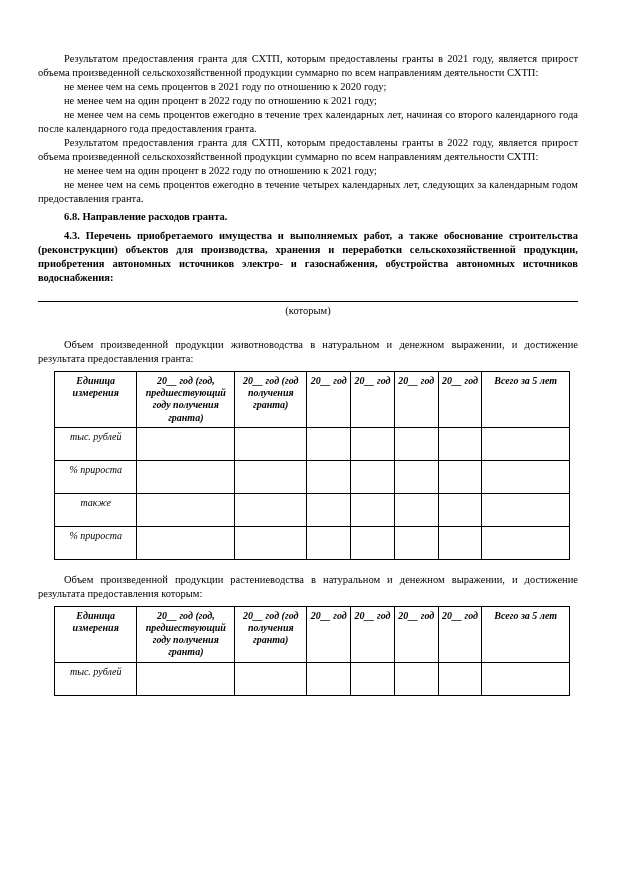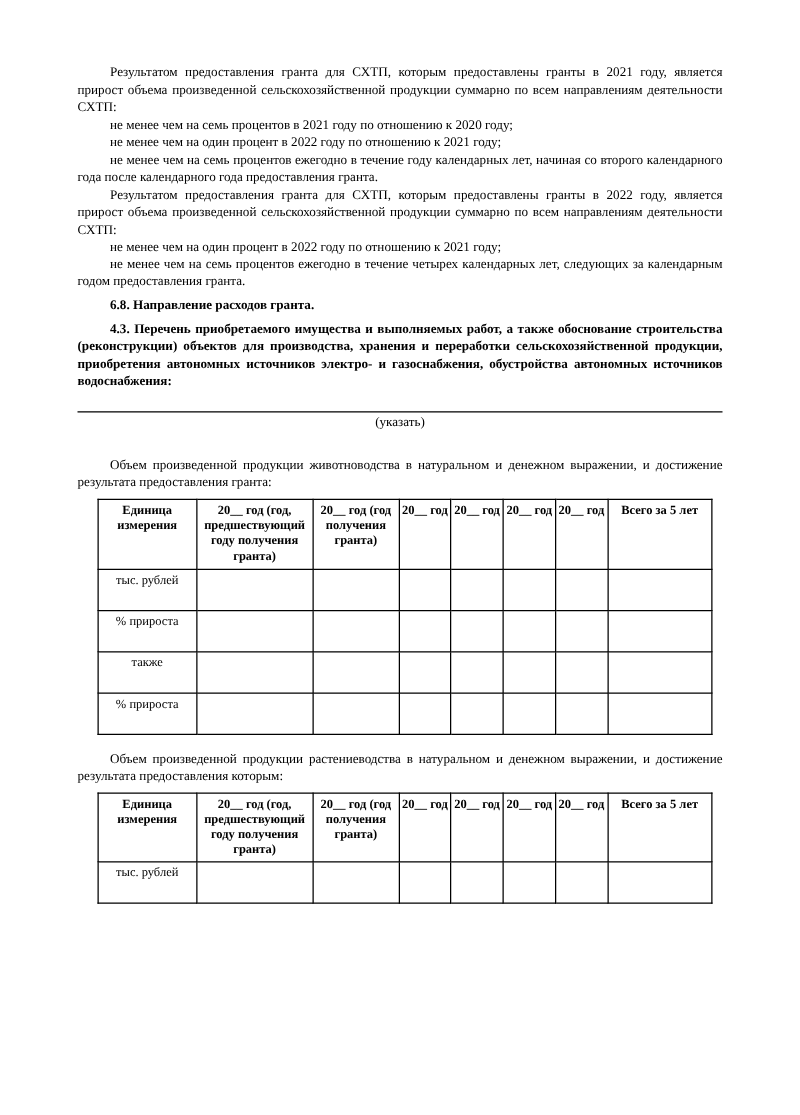--- a/index.html
+++ b/index.html
@@ -12,21 +12,21 @@
     height: 892px;
     font-family: "Liberation Serif", serif;
     color: #000000;
     position: relative;
     overflow: hidden;
   }
   .page {
     box-sizing: border-box;
     width: 640px;
     height: 892px;
-    padding: 52px 62px 0 62px;
+    padding: 52px 62px 0 38px;
     background: #fff;
     border-radius: 18px;
   }
   p {
     margin: 0;
     font-size: 10.5px;
     line-height: 1.33;
     text-align: justify;
     text-justify: inter-word;
     text-indent: 26px;
@@ -76,43 +76,44 @@
     font-weight: bold;
   }
   table.grid td.rowlabel {
     height: 26px;
   }
   table.grid td.empty {
     height: 26px;
   }
   .tbl-wrap {
     padding: 0 8px 0 16px;
+    font-style: italic;
   }
 </style>
 </head>
 <body>
 
 <div class="page">
 
   <p>Результатом предоставления гранта для СХТП, которым предоставлены гранты в 2021 году, является прирост объема произведенной сельскохозяйственной продукции суммарно по всем направлениям деятельности СХТП:</p>
   <p class="sub">не менее чем на семь процентов в 2021 году по отношению к 2020 году;</p>
   <p class="sub">не менее чем на один процент в 2022 году по отношению к 2021 году;</p>
-  <p class="sub">не менее чем на семь процентов ежегодно в течение году календарных лет, начиная со второго календарного года после календарного года предоставления гранта.</p>
+  <p class="sub">не менее чем на семь процентов ежегодно в течение трех календарных лет, начиная со второго календарного года после календарного года предоставления гранта.</p>
   <p>Результатом предоставления гранта для СХТП, которым предоставлены гранты в 2022 году, является прирост объема произведенной сельскохозяйственной продукции суммарно по всем направлениям деятельности СХТП:</p>
   <p class="sub">не менее чем на один процент в 2022 году по отношению к 2021 году;</p>
   <p class="sub">не менее чем на семь процентов ежегодно в течение четырех календарных лет, следующих за календарным годом предоставления гранта.</p>
 
   <div class="gap-s"></div>
   <p class="heading">6.8. Направление расходов гранта.</p>
 
   <div class="gap-s"></div>
   <p class="heading">4.3. Перечень приобретаемого имущества и выполняемых работ, а также обоснование строительства (реконструкции) объектов для производства, хранения и переработки сельскохозяйственной продукции, приобретения автономных источников электро- и газоснабжения, обустройства автономных источников водоснабжения:</p>
 
   <div class="ruleline"></div>
-  <p class="centered-note">(указать)</p>
+  <p class="centered-note">(которым)</p>
 
   <div class="gap-m"></div>
 
   <div class="gap-m"></div>
   <p>Объем произведенной     продукции животноводства  в  натуральном  и  денежном выражении, и достижение результата предоставления гранта:</p>
 
   <div class="gap-s"></div>
   <div class="tbl-wrap">
     <table class="grid">
       <colgroup>

